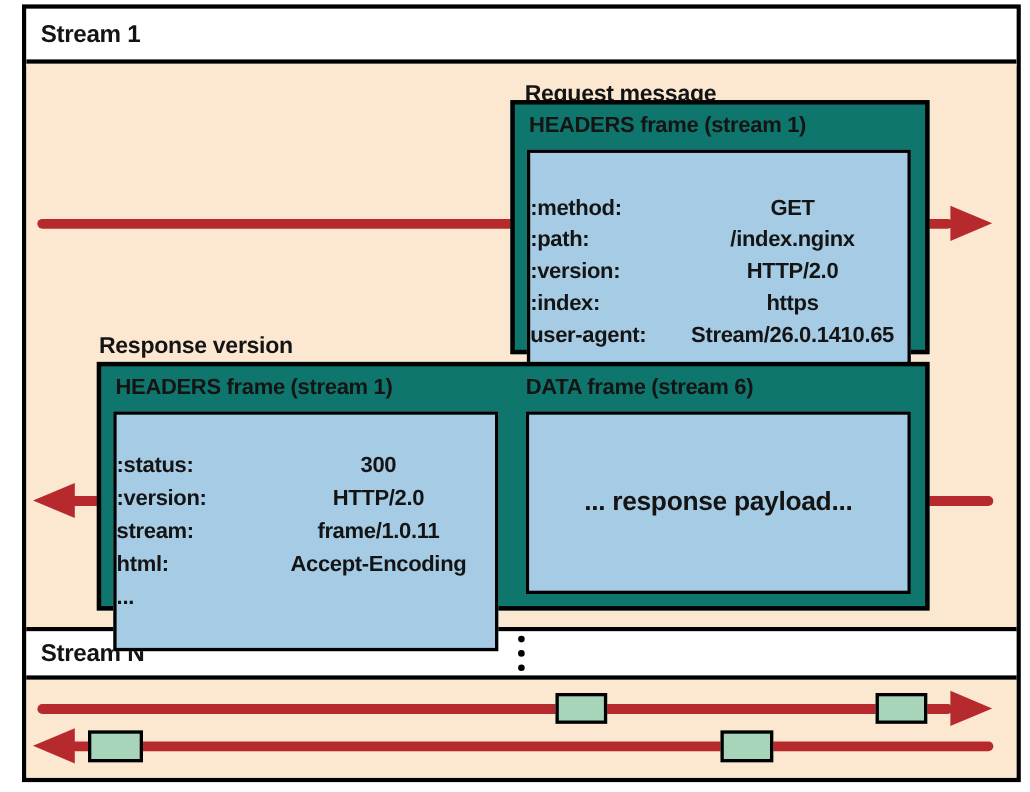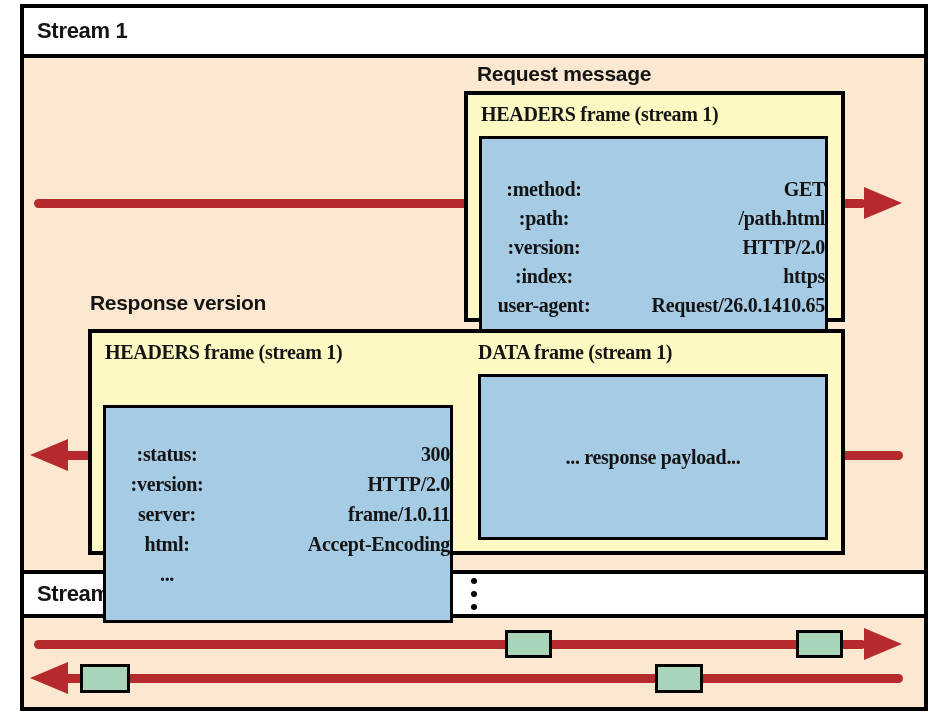--- a/index.html
+++ b/index.html
@@ -47,54 +47,54 @@
   .req-arrow-line  { left: 34px; top: 199px; width: 832px; }
   .req-arrow-head  { left: 864px; top: 187px; }
   .resp-arrow-line { left: 64px; top: 451px; width: 839px; }
   .resp-arrow-head { left: 30px;  top: 439px; }
   .b1-arrow-line   { left: 34px; top: 640px; width: 832px; }
   .b1-arrow-head   { left: 864px; top: 628px; }
   .b2-arrow-line   { left: 64px; top: 674px; width: 839px; }
   .b2-arrow-head   { left: 30px;  top: 662px; }
 
   
-  .msg-label { font-size: 21px; z-index: 2; }
+  .msg-label { font-size: 21px; z-index: 2; margin-top: 12px; }
   .req-label  { left: 477px; top: 62px; }
   .resp-label { left: 90px;  top: 291px; }
 
   
   .frame-box {
-    background: #fef9c3; border: 4px solid #000; z-index: 2; font-family: Liberation Serif, serif;
+    background: #0f766e; border: 4px solid #000; z-index: 2;
   }
   .req-frame  { left: 464px; top: 91px;  width: 381px; height: 231px; }
   .resp-frame { left: 88px;  top: 329px; width: 757px; height: 226px; }
 
   .frame-title { position: absolute; font-size: 20px; top: 8px; }
   .req-frame .frame-title   { left: 13px; }
   .resp-frame .title-left   { left: 13px; }
   .resp-frame .title-right  { left: 386px; }
 
   
   .payload-box {
     position: absolute;
     background: #a6cbe4; border: 3px solid #000;
   }
   .req-payload   { left: 11px;  top: 41px; width: 349px; height: 162px; }
   .resp-payload  { left: 11px;  top: 41px; width: 350px; height: 166px; }
   .data-payload  { left: 386px; top: 41px; width: 350px; height: 166px;
                    display: flex; align-items: center; justify-content: center;
-                   font-size: 20px; }
+                   font-size: 24px; }
 
   
   .kv-grid { display: grid; column-gap: 10px; align-content: center; height: 100%; }
   .req-payload.kv-grid  { grid-template-columns: 124px 1fr; font-size: 20px; line-height: 29px; }
-  .resp-payload.kv-grid { grid-template-columns: 122px 1fr; font-size: 20px; line-height: 30px; margin-top: 31px; }
+  .resp-payload.kv-grid { grid-template-columns: 122px 1fr; font-size: 20px; line-height: 30px; }
   .kv-row { display: contents; }
-  .kv-key { text-align: center; white-space: pre; }
-  .kv-val { text-align: right;  white-space: pre; }
+  .kv-key { text-align: left; white-space: pre; }
+  .kv-val { text-align: center;  white-space: pre; }
 
   
   .mini-frame {
     position: absolute; background: #a8d5ba; border: 3px solid #000; z-index: 2;
   }
   .mini-a { left: 505px; top: 630px; width: 47px; height: 28px; }
   .mini-b { left: 796px; top: 630px; width: 47px; height: 28px; }
   .mini-c { left: 80px;  top: 664px; width: 50px; height: 29px; }
   .mini-d { left: 655px; top: 664px; width: 48px; height: 29px; }
 
@@ -122,52 +122,52 @@
 <div class="abs msg-label req-label">Request message</div>
 <div class="abs frame-box req-frame">
   <div class="frame-title">HEADERS frame (stream 1)</div>
   <div class="payload-box req-payload kv-grid">
     <div class="kv-row">
       <span class="kv-key">:method:</span>
       <span class="kv-val">GET</span>
     </div>
     <div class="kv-row">
       <span class="kv-key">:path:</span>
-      <span class="kv-val">/path.html</span>
+      <span class="kv-val">/index.nginx</span>
     </div>
     <div class="kv-row">
       <span class="kv-key">:version:</span>
       <span class="kv-val">HTTP/2.0</span>
     </div>
     <div class="kv-row">
       <span class="kv-key">:index:</span>
       <span class="kv-val">https</span>
     </div>
     <div class="kv-row">
       <span class="kv-key">user-agent:</span>
-      <span class="kv-val">Request/26.0.1410.65</span>
+      <span class="kv-val">Stream/26.0.1410.65</span>
     </div>
   </div>
 </div>
 
 <div class="abs msg-label resp-label">Response version</div>
 <div class="abs frame-box resp-frame">
   <div class="frame-title title-left">HEADERS frame (stream 1)</div>
-  <div class="frame-title title-right">DATA frame (stream 1)</div>
+  <div class="frame-title title-right">DATA frame (stream 6)</div>
   <div class="payload-box resp-payload kv-grid">
     <div class="kv-row">
       <span class="kv-key">:status:</span>
       <span class="kv-val">300</span>
     </div>
     <div class="kv-row">
       <span class="kv-key">:version:</span>
       <span class="kv-val">HTTP/2.0</span>
     </div>
     <div class="kv-row">
-      <span class="kv-key">server:</span>
+      <span class="kv-key">stream:</span>
       <span class="kv-val">frame/1.0.11</span>
     </div>
     <div class="kv-row">
       <span class="kv-key">html:</span>
       <span class="kv-val">Accept-Encoding</span>
     </div>
     <div class="kv-row">
       <span class="kv-key">...</span>
       <span class="kv-val"></span>
     </div>

